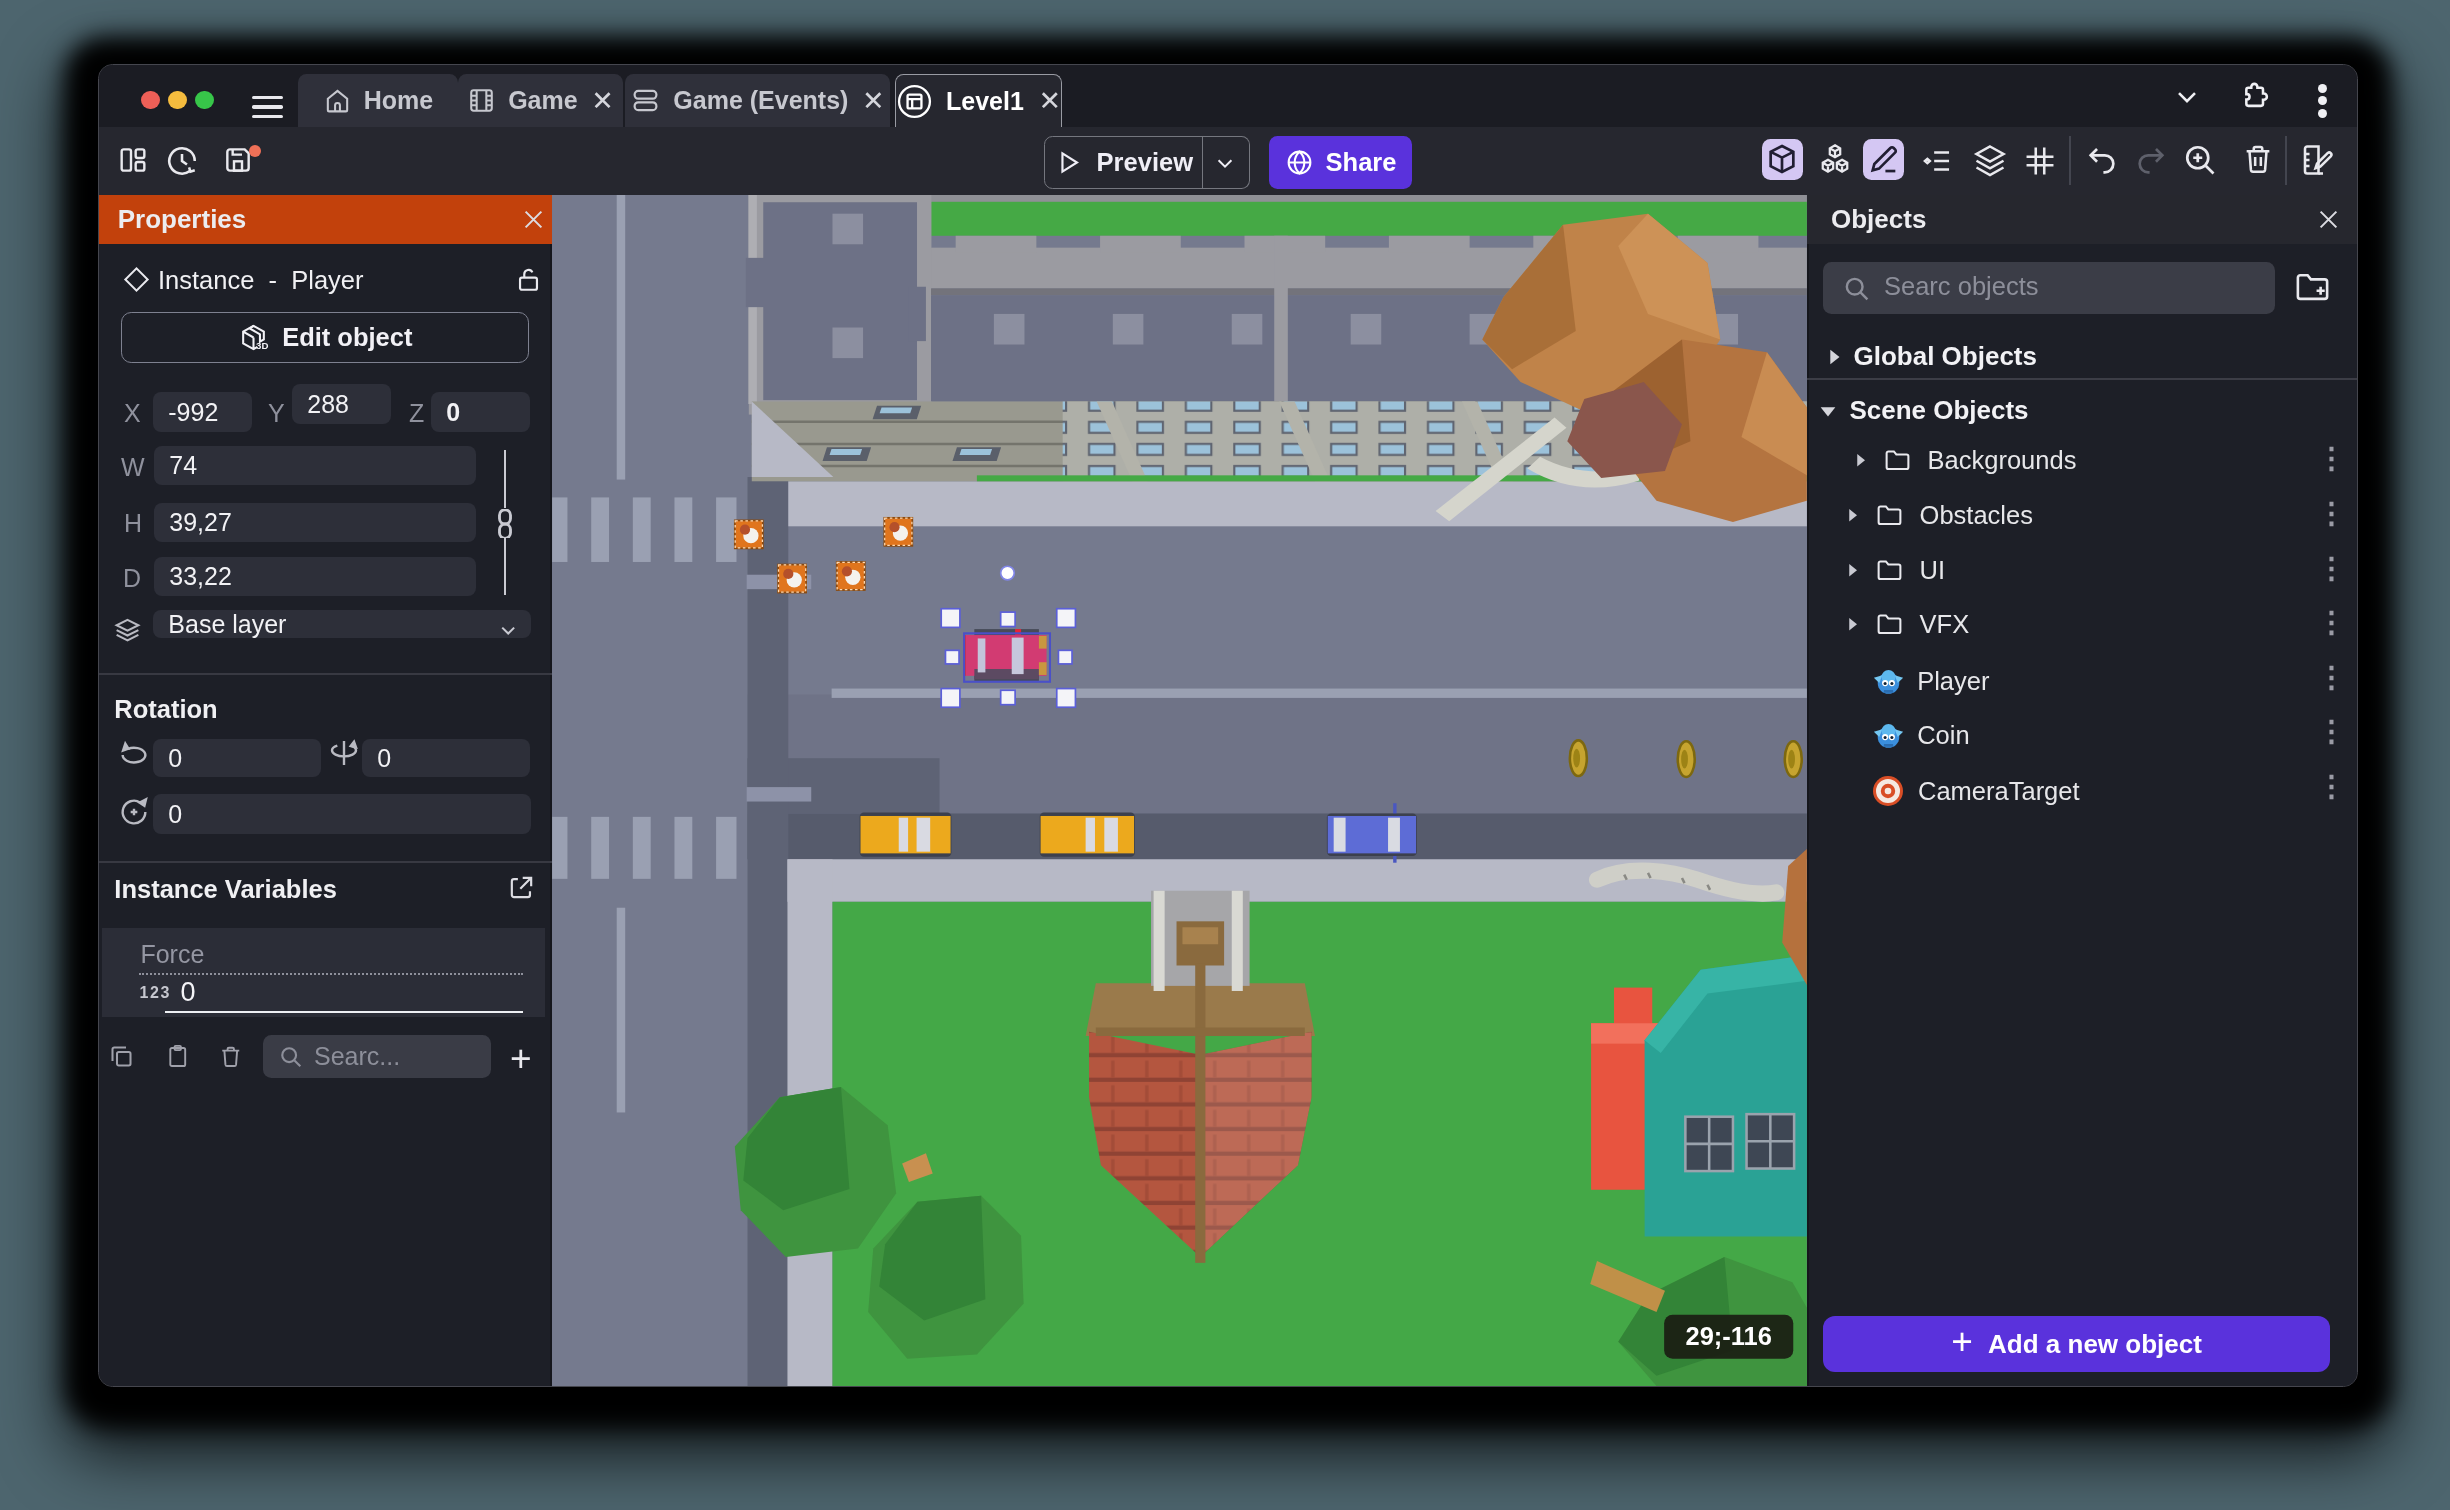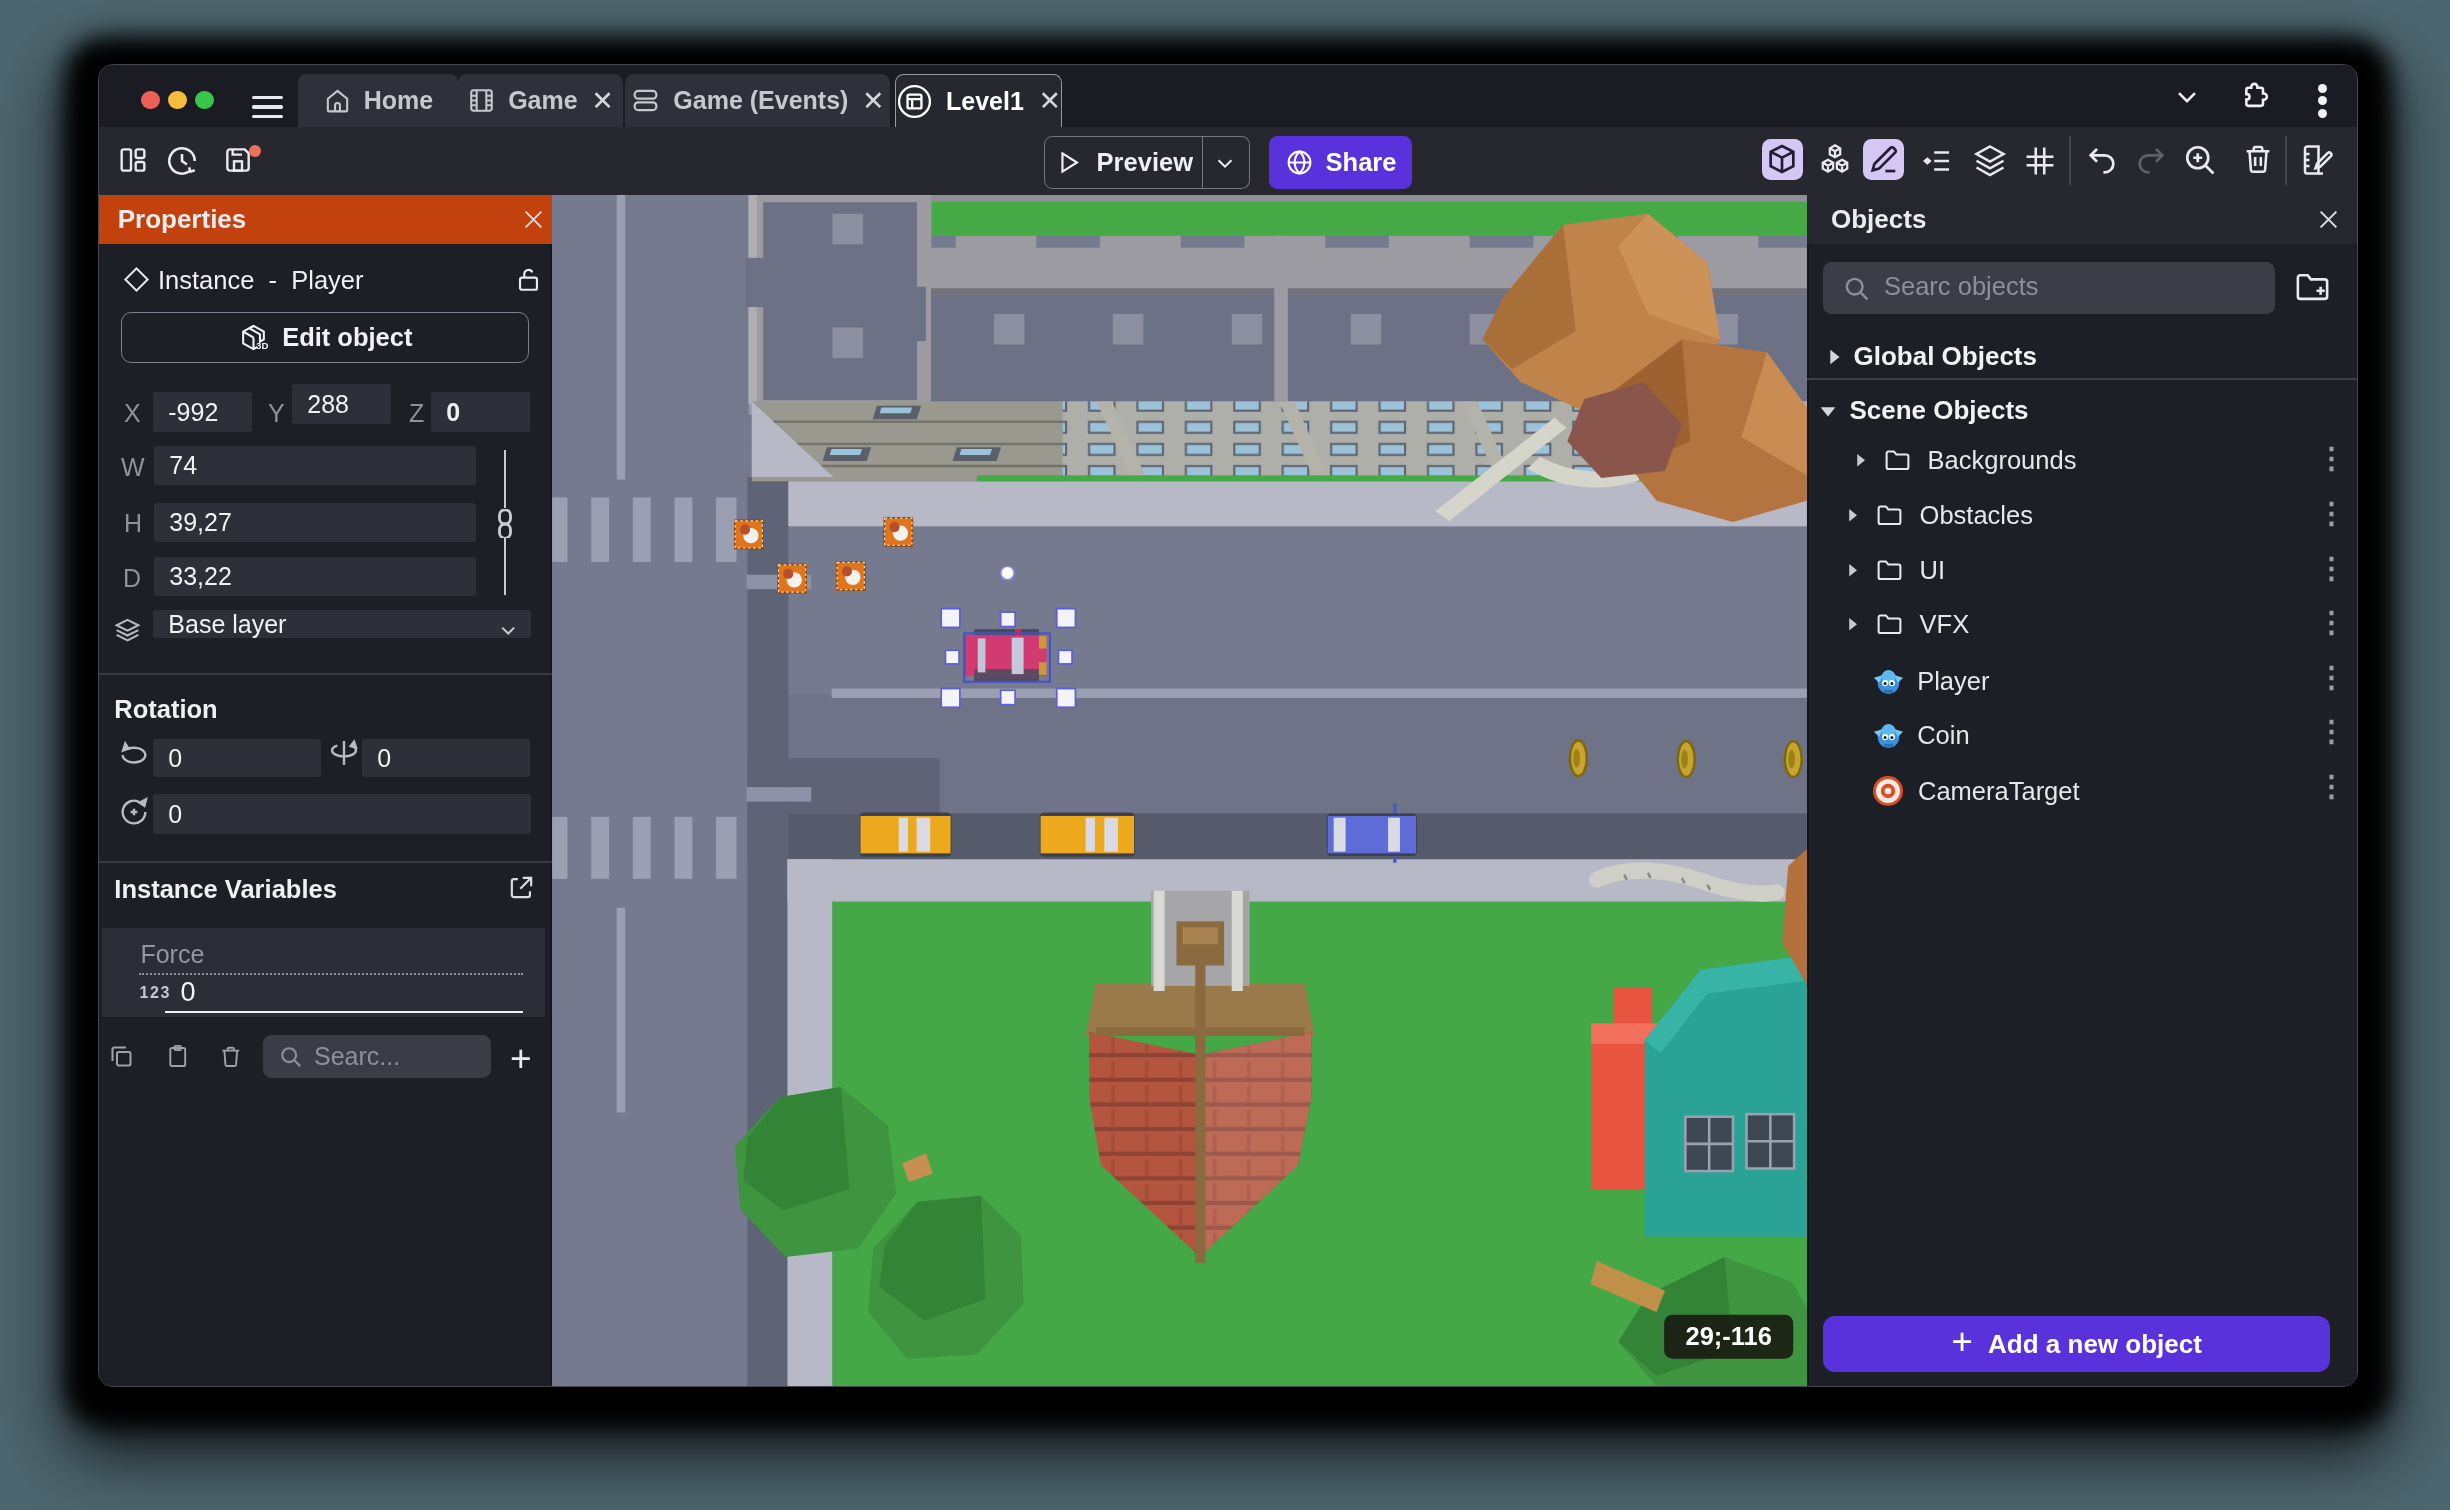--- a/index.html
+++ b/index.html
@@ -16,21 +16,21 @@
 #toolbar{position:absolute;left:0;top:62px;width:2258px;height:68px;background:#26272f}
 .tbico{position:absolute;top:76px}
 .hl{position:absolute;top:70px;width:53px;height:53px;background:#d4c7f3;border-radius:8.5px}
 #prevbtn{position:absolute;left:945px;top:9.3px;width:159px;height:53px;border:1.7px solid #75777f;border-radius:8.5px 0 0 8.5px;color:#efeef6;font-size:25.5px;font-weight:700;display:flex;align-items:center;justify-content:center}
 #prevdd{position:absolute;left:1102px;top:9.3px;width:49px;height:53px;border:1.7px solid #75777f;border-left:none;border-radius:0 8.5px 8.5px 0;display:flex;align-items:center;justify-content:center}
 #sharebtn{position:absolute;left:1170px;top:9.3px;width:143px;height:53px;background:#5a32dc;border-radius:8.5px;color:#fff;font-size:25.5px;font-weight:700;display:flex;align-items:center;justify-content:center}
 #lpanel{position:absolute;left:0;top:130px;width:453px;height:1191px;background:#1d1f27;border-radius:0 0 0 13.6px}
 #lphead{position:absolute;left:0;top:0;width:453px;height:49px;background:#c2410c;color:#ececf0;font-size:26px;font-weight:700;line-height:49px}
 #lphead span{margin-left:18.7px}
 .lbl{color:#8f919d;font-size:25px}
-.inp{position:absolute;background:#2d2f39;border-radius:3px;color:#f2f2f5;font-size:25px;display:flex;align-items:center}
+.inp{position:absolute;background:#2d2f39;border-radius:8px;color:#f2f2f5;font-size:25px;display:flex;align-items:center}
 .inp span{margin-left:15.3px}
 .sect{color:#f0f0f3;font-size:25.5px;font-weight:700}
 .sep{position:absolute;left:0;width:453px;height:1.7px;background:#383942}
 #rpanel{position:absolute;left:1708px;top:130px;width:550px;height:1191px;background:#1d1f27;border-radius:0 0 13.6px 0}
 #rphead{position:absolute;left:0;top:0;width:550px;height:49px;background:#26272e;color:#ececf0;font-size:26px;font-weight:700;line-height:49px}
 #rphead span{margin-left:24px}
 .row{position:absolute;display:flex;align-items:center;color:#e7e7ea;font-size:25.5px}
 .kebab{position:absolute;color:#9a9ba5;font-size:29px;font-weight:700;line-height:25.5px}
 #addbtn{position:absolute;left:16px;top:1121px;width:507px;height:56px;background:#5a32dc;border-radius:12px;color:#fff;font-size:26px;font-weight:700;display:flex;align-items:center;justify-content:center}
 #canvas{position:absolute;left:453px;top:130px;width:1255px;height:1191px;background:#757a8e}

